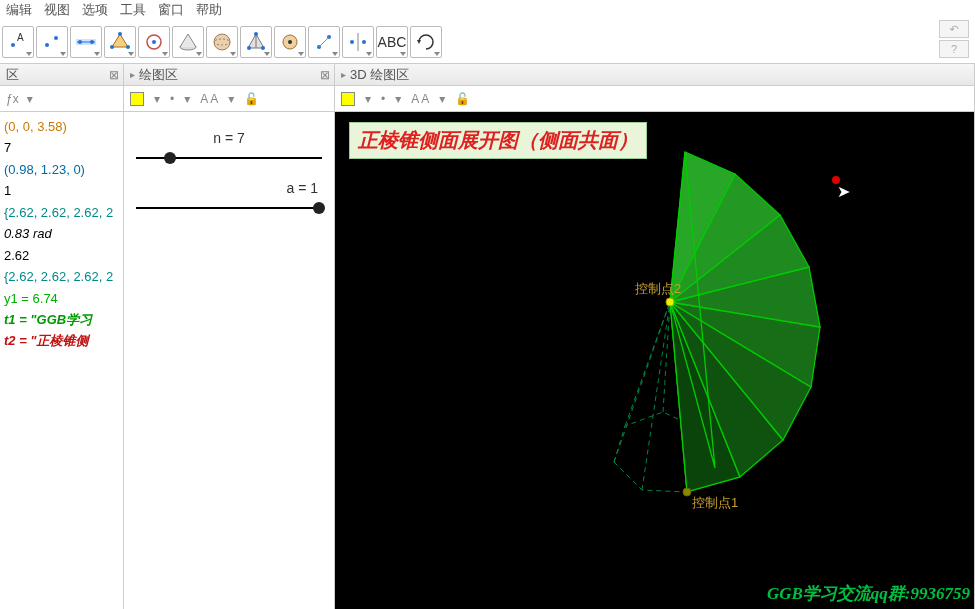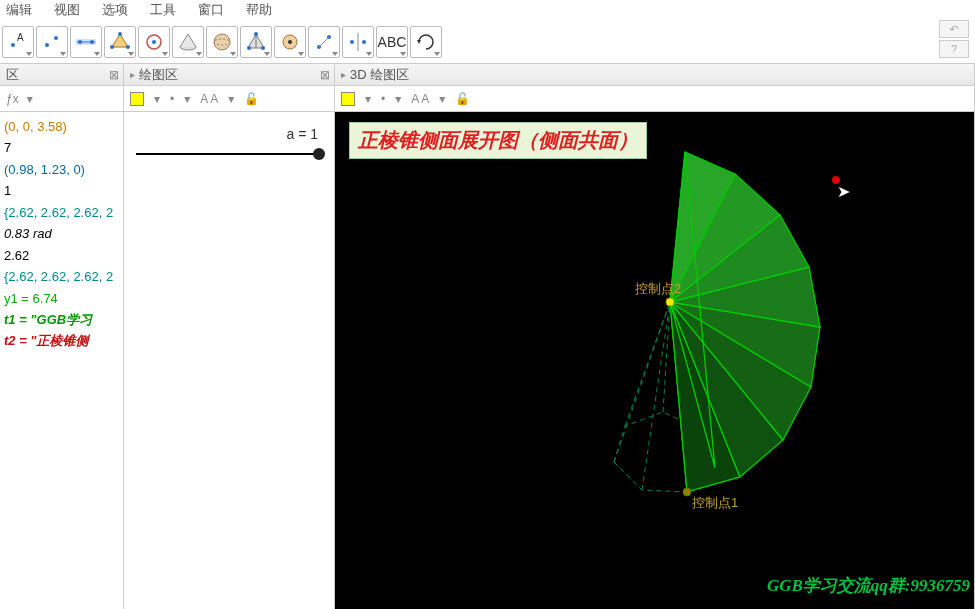--- a/index.html
+++ b/index.html
@@ -1,17 +1,17 @@
 <!DOCTYPE html>
 <html><head>
 <meta charset="utf-8">
 <style>
   * { box-sizing: border-box; margin: 0; padding: 0; font-family: Arial, "Microsoft YaHei", sans-serif; }
   body { width: 975px; height: 609px; background: #fff; overflow: hidden; font-size: 13px; }
-  .menubar { height: 20px; display: flex; gap: 14px; padding: 1px 2px; background: #fff; color: #555; }
+  .menubar { height: 20px; display: flex; gap: 4px; padding: 1px 2px; background: #fff; color: #555; }
   .menubar span { padding: 0 4px; cursor: default; font-size: 13px; }
   .toolbar { height: 44px; display: flex; align-items: center; padding: 2px 2px; border-bottom: 1px solid #ccc; gap: 2px; position: relative; }
   .tool-btn { width: 32px; height: 32px; border: 1px solid #bbb; background: #fff; display: flex; align-items: center; justify-content: center; border-radius: 2px; position: relative; }
   .tool-btn::after { content: ""; position: absolute; right: 1px; bottom: 1px; width: 0; height: 0; border-left: 3px solid transparent; border-right: 3px solid transparent; border-top: 4px solid #888; }
   .tool-right { position: absolute; right: 6px; top: 0; display: flex; flex-direction: column; gap: 2px; }
   .tool-small { width: 30px; height: 18px; border: 1px solid #ccc; background: #f5f5f5; display: flex; align-items: center; justify-content: center; color: #aaa; font-size: 11px; }
   .panels { display: flex; height: 545px; }
   .panel { display: flex; flex-direction: column; border-right: 1px solid #ccc; }
   .panel.algebra { width: 124px; }
   .panel.graph2d { width: 211px; }
@@ -24,21 +24,21 @@
   .algebra-body { padding: 4px 4px; white-space: nowrap; overflow: hidden; line-height: 1.65; font-size: 13px; }
   .algebra-tools { height: 26px; background: #fff; border-bottom: 1px solid #ccc; display: flex; align-items: center; padding: 0 6px; gap: 8px; color: #888; font-size: 12px; }
   .slider-wrap { padding: 18px 12px 0 12px; }
   .slider-lbl { text-align: center; color: #333; font-size: 14px; margin-bottom: 4px; }
   .slider { position: relative; height: 16px; }
   .track { position: absolute; left: 0; right: 0; top: 7px; height: 2px; background: #000; }
   .knob { position: absolute; top: 2px; width: 12px; height: 12px; background: #222; border-radius: 50%; }
   .canvas3d { flex: 1; background: #000; position: relative; overflow: hidden; }
   .title-box { position: absolute; left: 14px; top: 10px; background: #e8f5d8; border: 1px solid #9c9; padding: 4px 8px; color: #e02020; font-style: italic; font-weight: bold; font-size: 20px; font-family: "KaiTi","STKaiti",serif; }
   .label3d { position: absolute; color: #c8a030; font-size: 13px; margin-left: 12px; }
-  .footer3d { position: absolute; right: 4px; bottom: 12px; color: #00c040; font-style: italic; font-weight: bold; font-size: 17px; font-family: "KaiTi","STKaiti",serif; }
+  .footer3d { position: absolute; right: 4px; bottom: 4px; color: #00c040; font-style: italic; font-weight: bold; font-size: 17px; font-family: "KaiTi","STKaiti",serif; }
   .cursor { position: absolute; color: #fff; font-size: 16px; }
   .redpt { position: absolute; width: 8px; height: 8px; background: #d00; border-radius: 50%; }
   svg.shape { position: absolute; left: 0; top: 0; }
 </style>
 </head>
 <body>
 
 <div class="menubar">
   <span>编辑</span>
   <span>视图</span>
@@ -172,20 +172,27 @@
     <div class="panel-tools">
       <span class="sw" style="background:#ff0"></span>
       <span>▾</span>
       <span>•</span>
       <span>▾</span>
       <span>A A</span>
       <span>▾</span>
       <span>🔓</span>
     </div>
     <div style="flex:1;background:#fff">
+      <div class="slider-wrap">
+        <div class="slider-lbl">n = 7</div>
+        <div class="slider">
+          <div class="track"></div>
+            <div class="knob" id="knob-n" style="left: 15%;"></div>
+        </div>
+      </div>
       <div class="slider-wrap" style="padding-top:14px">
         <div class="slider-lbl" style="text-align:right;padding-right:4px">a = 1</div>
         <div class="slider">
           <div class="track"></div>
             <div class="knob" id="knob-a" style="left: 95%;"></div>
         </div>
       </div>
     </div>
   </div>
 

